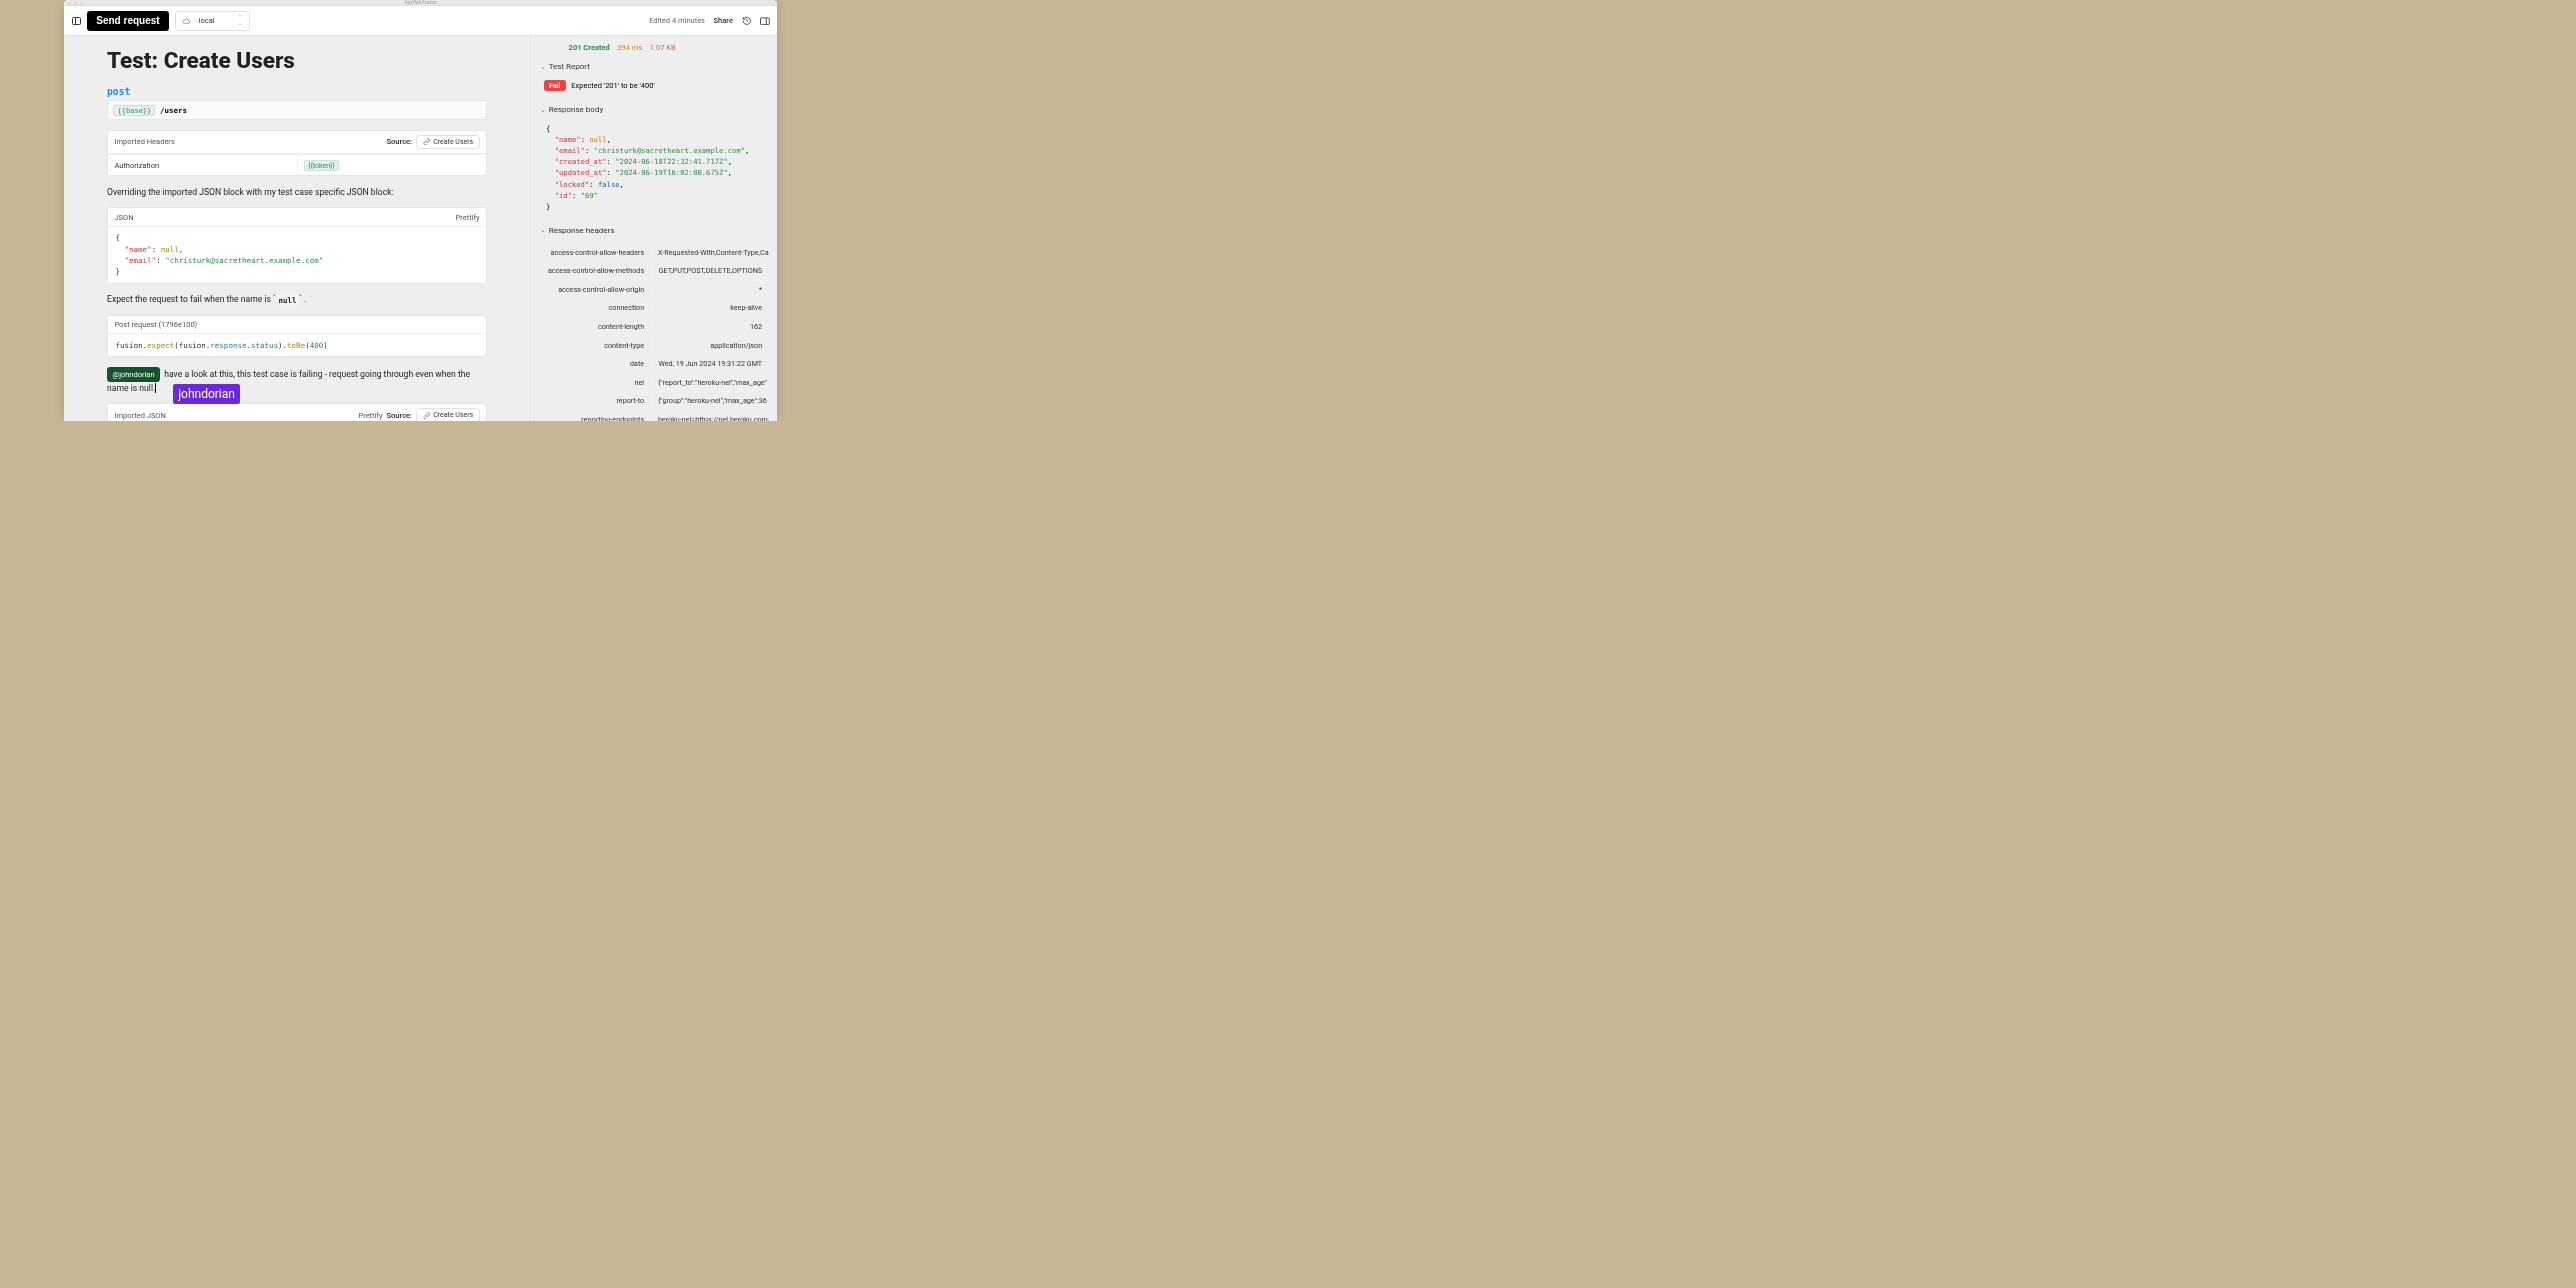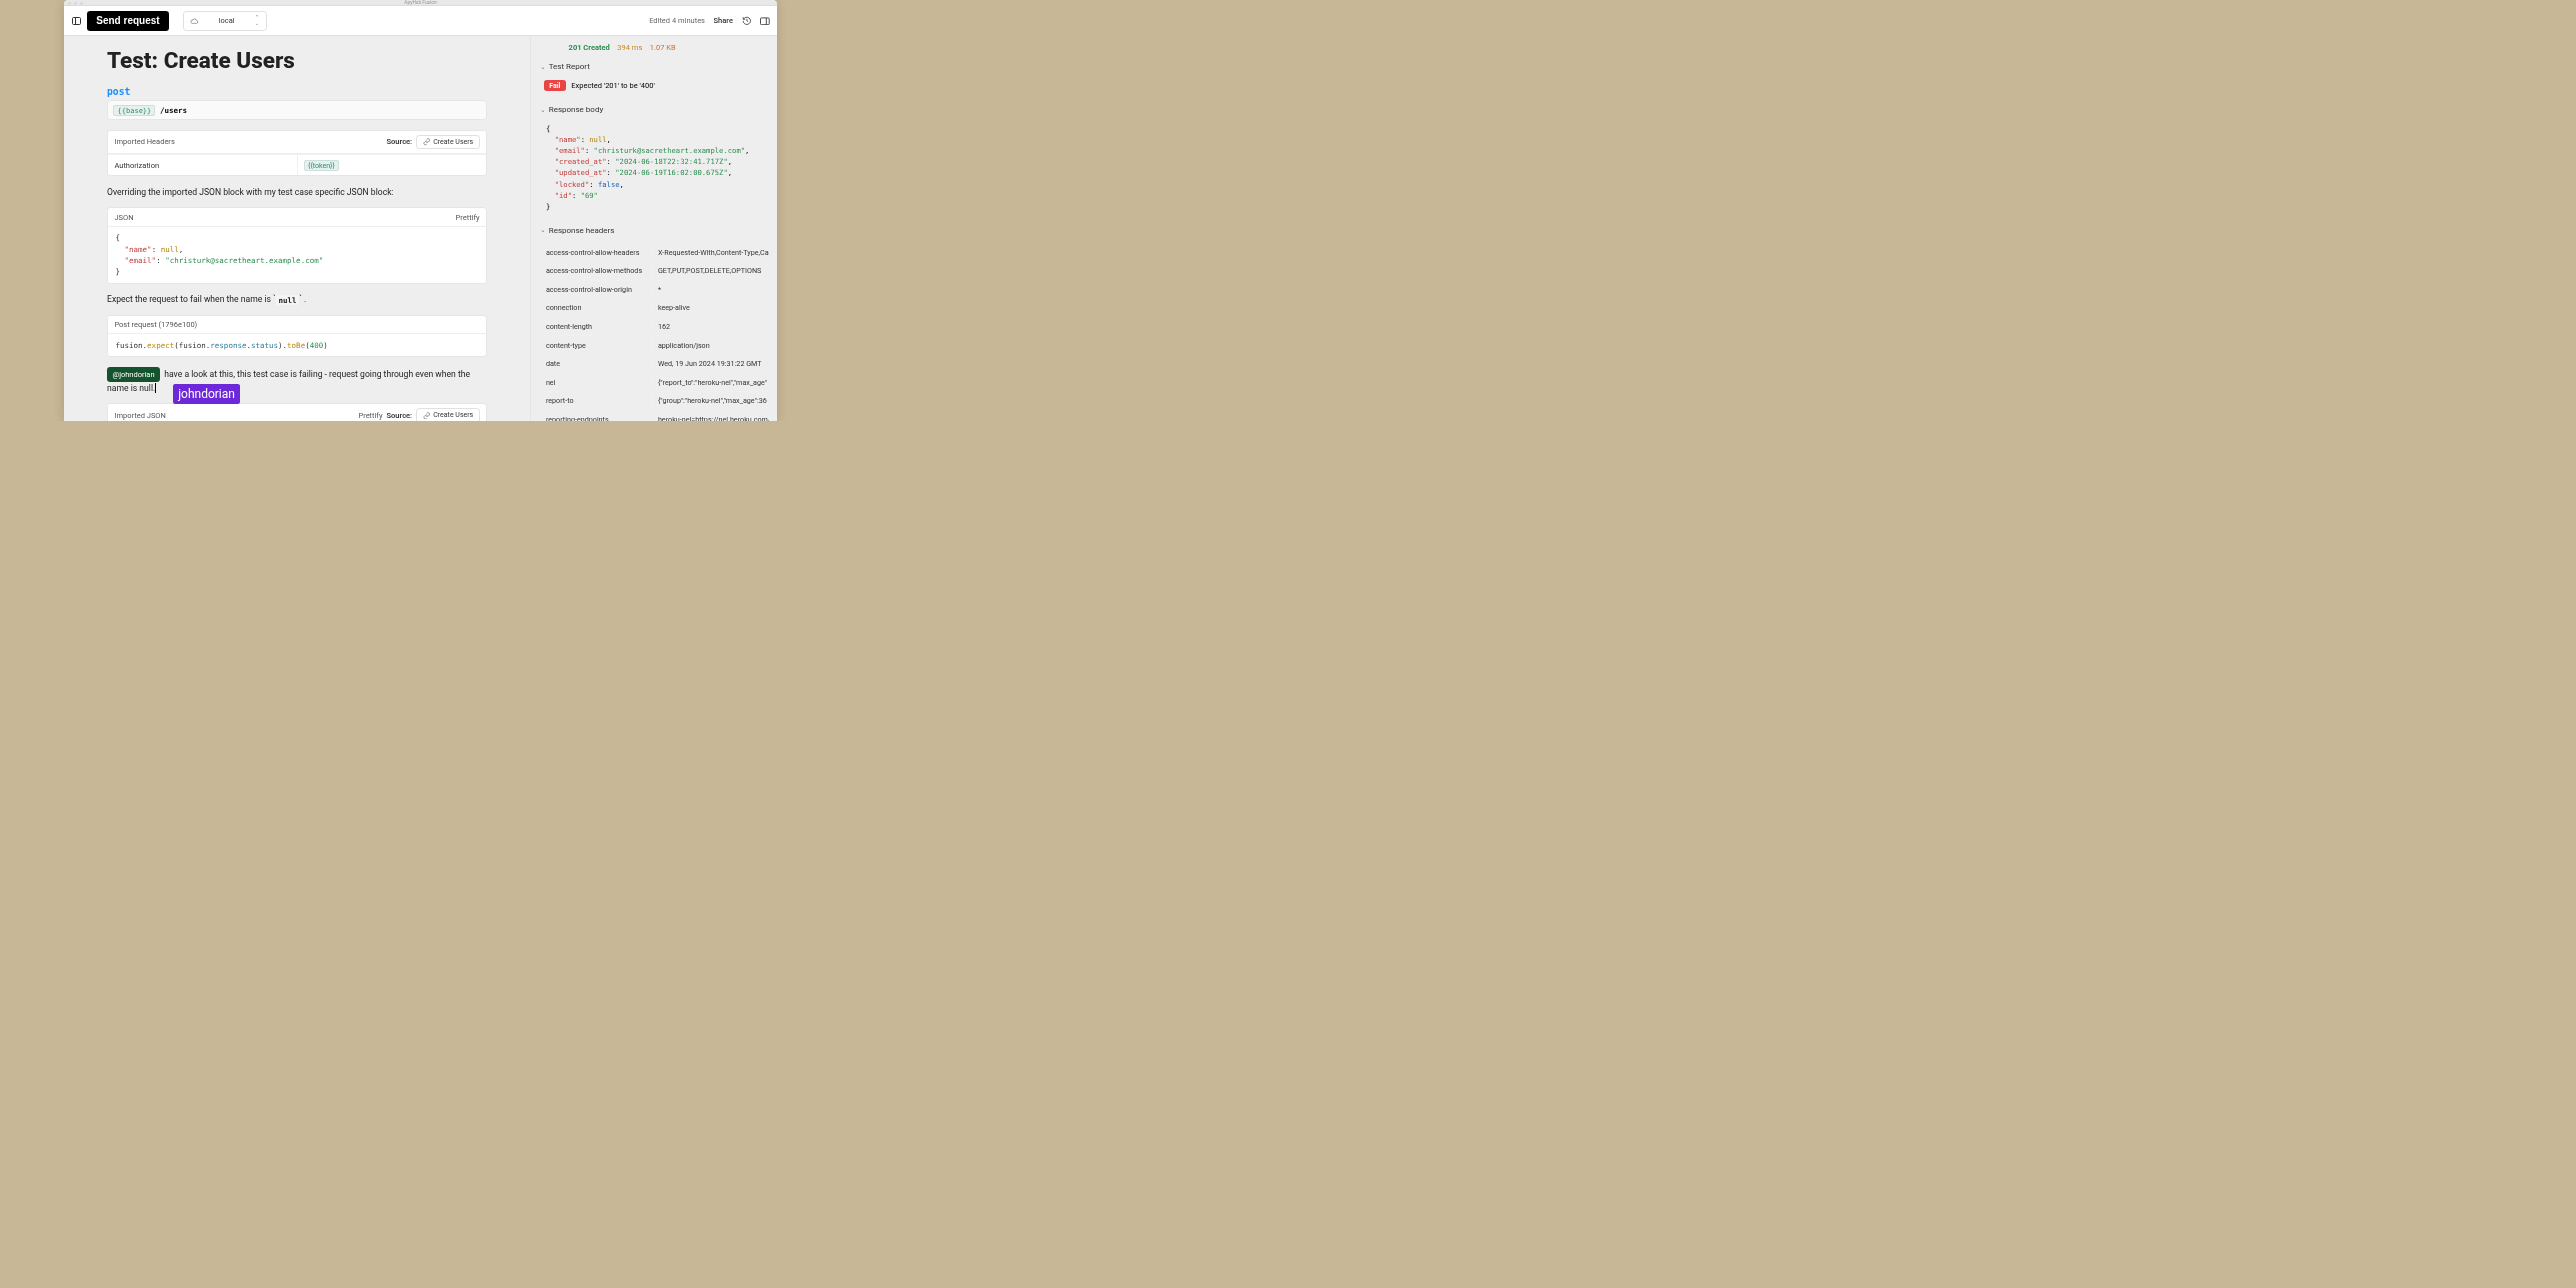--- a/index.html
+++ b/index.html
@@ -77,28 +77,27 @@
     font-size: 10px;
     font-weight: 600;
     cursor: pointer;
   }
   .env-select {
     border: 0.5px solid #e0e0e0;
     border-radius: 3.2px;
     padding: 3.8px 6.4px;
     display: flex;
     align-items: center;
-    gap: 20px;
+    gap: 8px;
     font-size: 7.5px;
     color: #333;
     background: #fff;
     cursor: pointer;
     min-width: 75px;
     position: relative;
-    margin-left: 8px;
   }
   .env-select .chev {
     margin-left: auto;
     font-size: 5.4px;
     color: #999;
     line-height: 1;
     display: flex;
     flex-direction: column;
   }
   .cloud-icon {
@@ -304,20 +303,21 @@
     white-space: pre;
   }
   .rk { color: #c43a3a; }
   .rs { color: #2a8d4e; }
   .rn { color: #b08000; }
   .rb { color: #1a5fb4; }
   .headers-table {
     border: 0.5px solid #eee;
     border-radius: 3.2px;
     margin-top: 3.2px;
+    text-align: right;
   }
   .hrow {
     display: flex;
     border-top: 0.5px solid #f0f0f0;
     font-size: 7.2px;
   }
   .hrow:first-child { border-top: none; }
   .hk { flex: 0 0 111px; padding: 4.3px 6.4px; color: #333; }
   .hv { flex: 1; padding: 4.3px 6.4px; border-left: 0.5px solid #f0f0f0; color: #333; overflow: hidden; white-space: nowrap; }
   .prettify-link { color: #555; font-size: 7.5px; cursor: pointer; }

